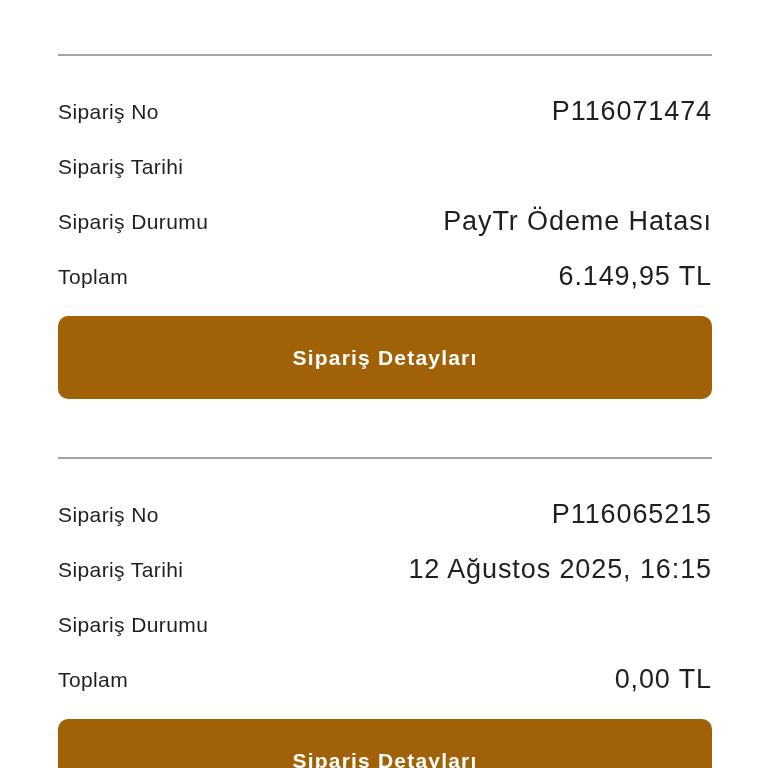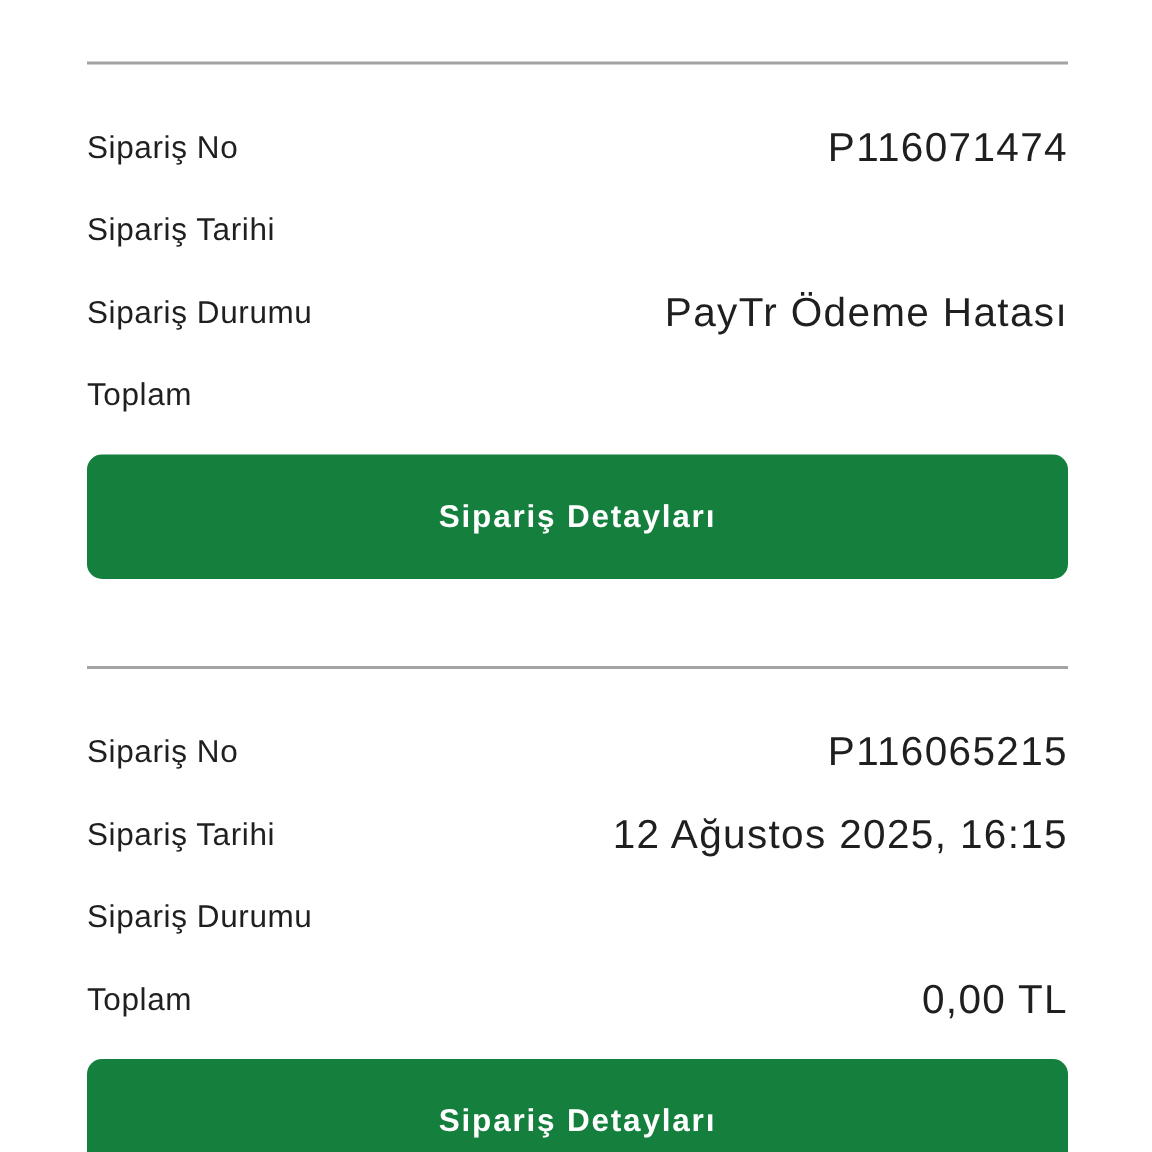--- a/index.html
+++ b/index.html
@@ -7,21 +7,21 @@
     width: 768px;
     height: 768px;
     overflow: hidden;
     background: #ffffff;
     font-family: "Liberation Sans", "DejaVu Sans", sans-serif;
     color: #1f1f1f;
   }
   .page {
     width: 768px;
     height: 768px;
-    padding: 3px 56px 0 58px;
+    padding: 16px 56px 0 58px;
     overflow: hidden;
   }
   .divider {
     border: none;
     border-top: 2px solid #a3a3a3;
     height: 0;
   }
   .divider-top { margin-top: 38px; }
   .divider-mid { margin-top: 58px; }
   .rows { padding-top: 28px; }
@@ -46,21 +46,21 @@
     text-align: right;
     white-space: nowrap;
   }
   .details-btn {
     display: flex;
     align-items: center;
     justify-content: center;
     width: 100%;
     height: 83px;
     margin-top: 12px;
-    background: #15803d;
+    background: #a16207;
     color: #ffffff;
     border: none;
     border-radius: 10px;
     font-family: "Liberation Sans", "DejaVu Sans", sans-serif;
     font-size: 21px;
     font-weight: 600;
     letter-spacing: 1.2px;
     cursor: pointer;
   }
 </style>
@@ -78,20 +78,21 @@
       </div>
       <div class="row">
         <span class="row-label">Sipariş Tarihi</span>
       </div>
       <div class="row">
         <span class="row-label">Sipariş Durumu</span>
         <span class="row-value">PayTr Ödeme Hatası</span>
       </div>
       <div class="row">
         <span class="row-label">Toplam</span>
+        <span class="row-value">6.149,95 TL</span>
       </div>
     </div>
     <button class="details-btn">Sipariş Detayları</button>
   </section>
 
   <hr class="divider divider-mid">
   <section class="order-card">
     <div class="rows">
       <div class="row">
         <span class="row-label">Sipariş No</span>

